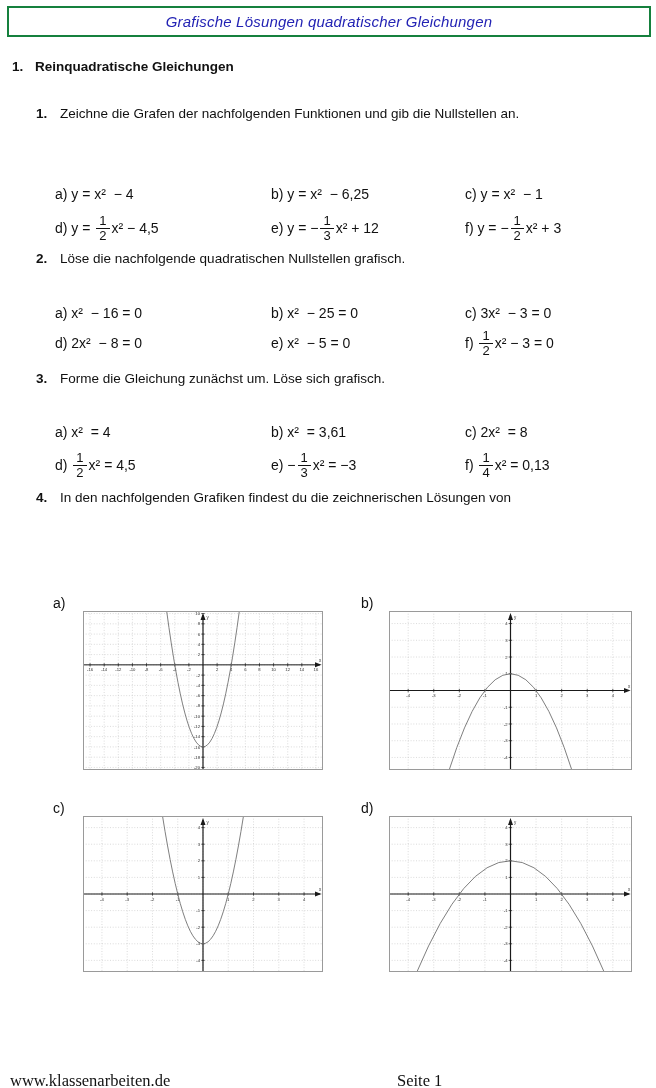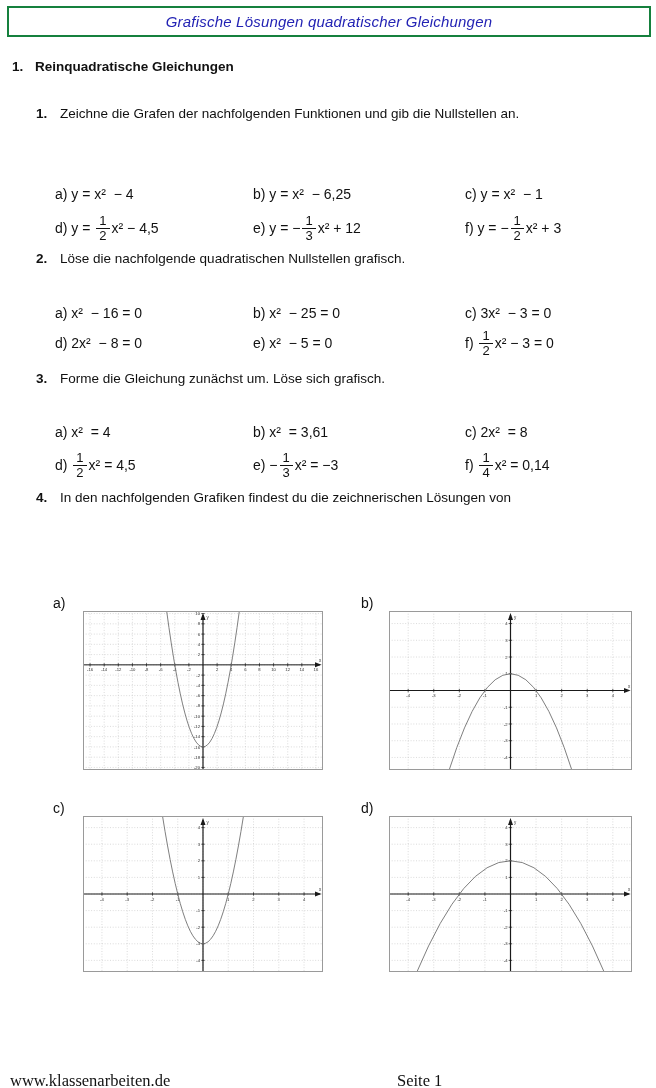--- a/index.html
+++ b/index.html
@@ -15,21 +15,21 @@
   .titlebox .t{font-size:15px;letter-spacing:.2px;color:#2323b4;}
   .sechead{position:absolute;top:59px;left:0;width:656px;font-weight:bold;font-size:13.5px;}
   .sechead .num{position:absolute;left:12px;}
   .sechead .txt{position:absolute;left:35px;}
   .prompt{position:absolute;left:0;width:656px;font-size:13.5px;line-height:20.5px;}
   .prompt .num{position:absolute;left:36px;font-weight:bold;}
   .prompt .txt{position:absolute;left:60px;width:592px;}
   .eqrow{position:absolute;left:0;width:656px;}
   .eqcell{position:absolute;top:0;height:100%;display:flex;align-items:center;font-size:14px;}
   .eqcell.c0{left:55px;}
-  .eqcell.c1{left:253px;}
+  .eqcell.c1{left:271px;}
   .eqcell.c2{left:465px;}
   .eqtext{white-space:pre;}
   .frac{display:inline-block;text-align:center;vertical-align:middle;
         font-size:13px;line-height:14px;margin:0 2px;}
   .frac .num{display:block;border-bottom:1px solid #111;padding:0 3px;}
   .frac .den{display:block;}
   .graphlabel{position:absolute;font-size:14px;}
   .graph{position:absolute;background:#fff;}
   .footer{position:absolute;font-family:"Liberation Serif","DejaVu Serif",serif;
           font-size:16.5px;color:#111;}
@@ -153,21 +153,21 @@
           <span class="den">3</span>
         </span>
         <span class="eqtext">x² = −3</span>
       </div>
       <div class="eqcell c2">
         <span class="eqtext">f) </span>
         <span class="frac">
           <span class="num">1</span>
           <span class="den">4</span>
         </span>
-        <span class="eqtext">x² = 0,14</span>
+        <span class="eqtext">x² = 0,13</span>
       </div>
     </div>
 
   <div class="prompt" style="top:488px;">
     <span class="num">4.</span>
     <span class="txt"><span>In den nachfolgenden Grafiken findest du die zeichnerischen Lösungen von</span><br>
     </span>
   </div>
 
   <div class="graphlabel" style="left:53px;top:595px;">a)</div>

